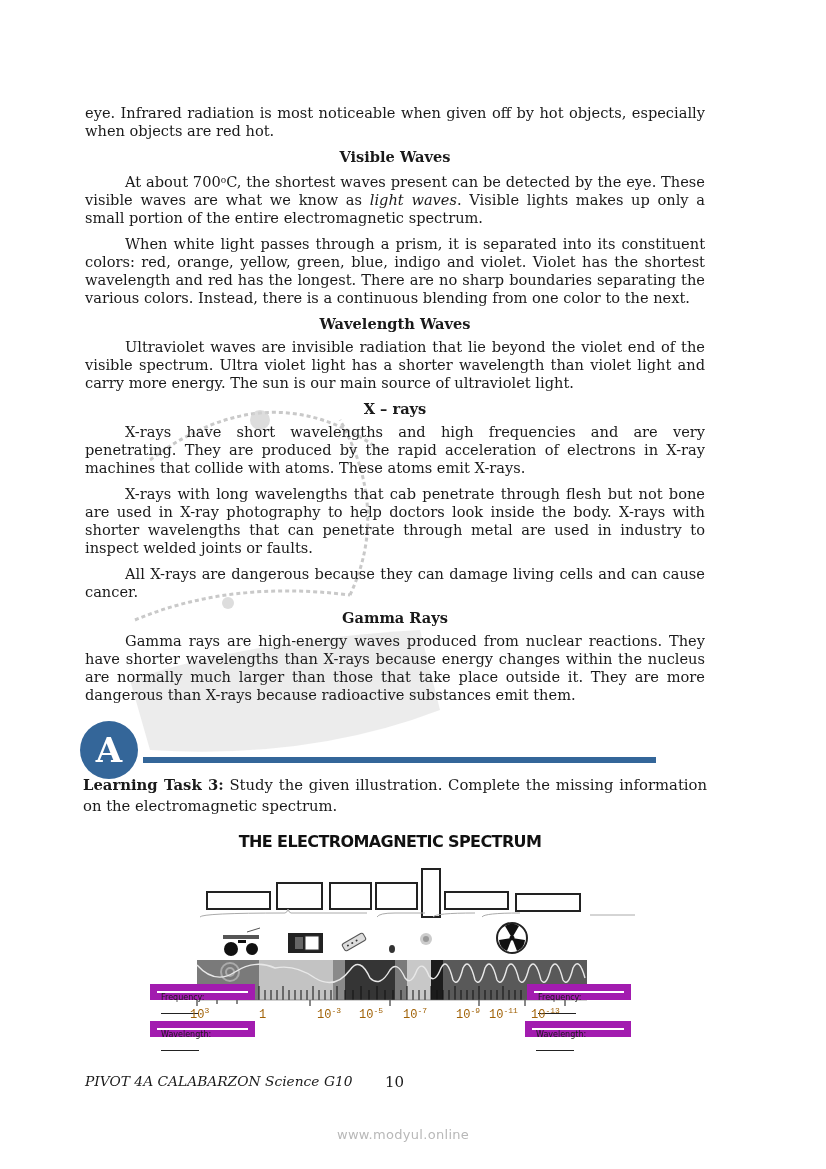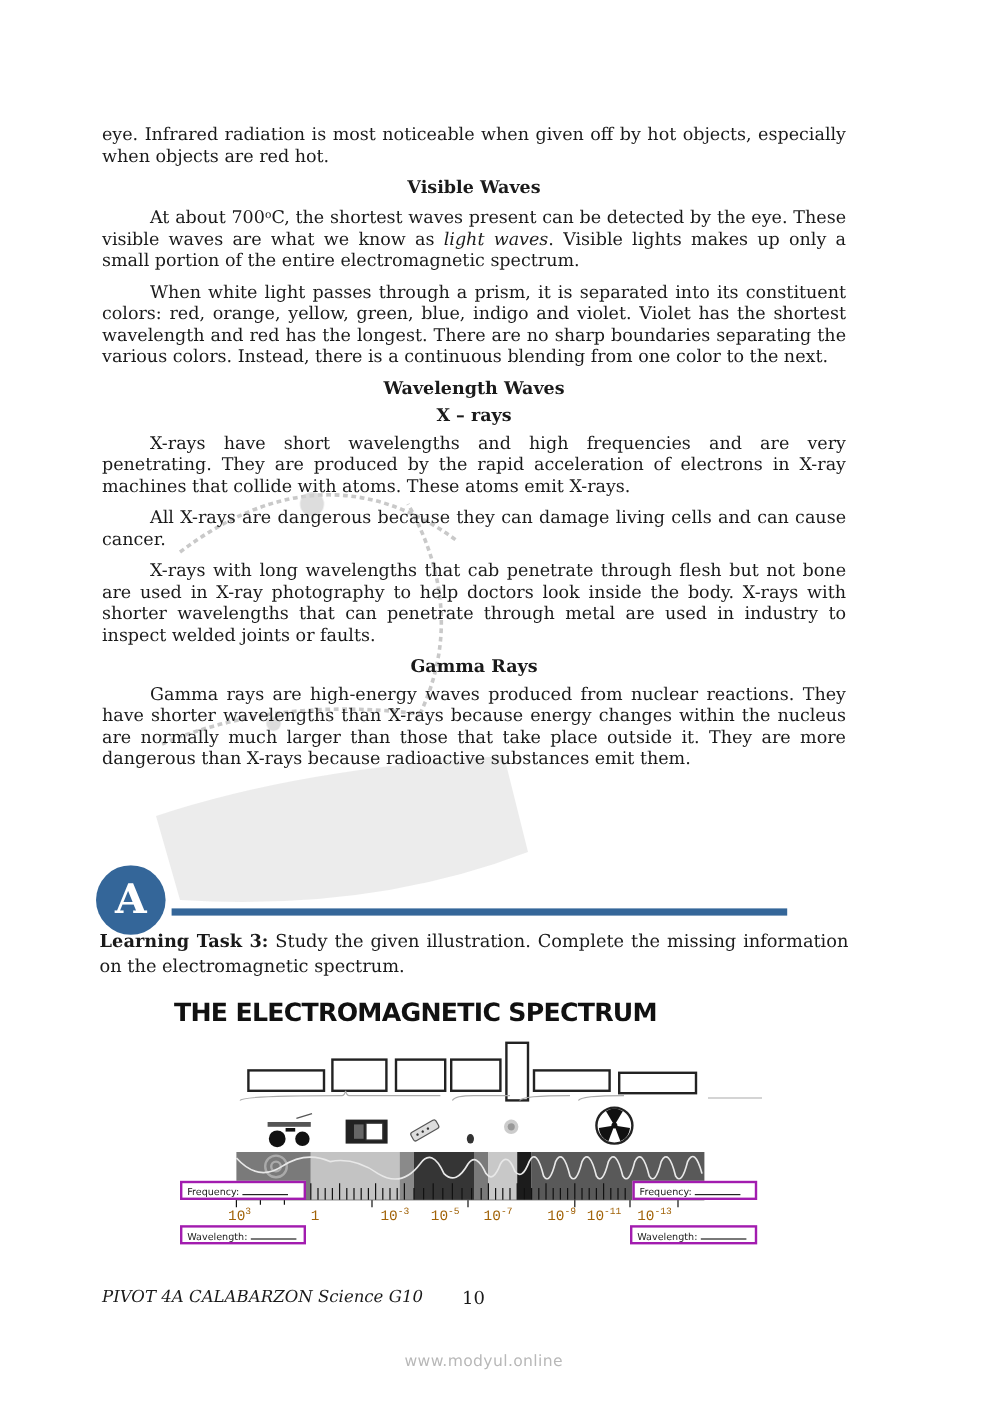--- a/index.html
+++ b/index.html
@@ -8,24 +8,24 @@
   .watermark{position:absolute;left:110px;top:380px;width:360px;height:380px;pointer-events:none;}
   .body-text{position:absolute;left:85px;top:104px;width:620px;font-size:14.6px;line-height:18px;}
   .body-text p{margin:0 0 8px 0;text-align:justify;}
   .body-text p.indent{text-indent:40px;}
   .body-text h3{margin:0 0 5px 0;font-size:14.6px;font-weight:bold;line-height:18px;text-align:center;}
   .sup-o{font-size:9px;vertical-align:4px;}
   .badge{position:absolute;left:80px;top:721px;width:58px;height:58px;border-radius:50%;background:#346699;color:#fff;font-weight:bold;font-size:34px;line-height:58px;text-align:center;font-family:"DejaVu Serif",serif;}
   .blue-rule{position:absolute;left:143px;top:757px;width:513px;height:6px;background:#346699;}
   .task{position:absolute;left:83px;top:774px;width:624px;font-size:14.8px;line-height:21px;text-align:justify;}
   .task b{font-weight:bold;}
-  .em-title{position:absolute;left:145px;top:832px;width:490px;text-align:left;font-family:"DejaVu Sans","Liberation Sans",sans-serif;font-weight:bold;font-size:21px;letter-spacing:-0.6px;color:#111;}
+  .em-title{position:absolute;left:145px;top:832px;width:490px;text-align:center;font-family:"DejaVu Sans","Liberation Sans",sans-serif;font-weight:bold;font-size:16px;letter-spacing:-0.6px;color:#111;}
   .answer-box{position:absolute;border:2px solid #222;background:#fff;box-sizing:border-box;}
   .spectrum-svg{position:absolute;left:145px;top:860px;}
-  .label-box{position:absolute;background:#fff;border:2px solid #a21caf;font-family:"DejaVu Sans","Liberation Sans",sans-serif;font-size:8px;line-height:13px;padding:0 4px;box-sizing:border-box;height:16px;}
+  .label-box{position:absolute;background:#fff;border:7px solid #a21caf;font-family:"DejaVu Sans","Liberation Sans",sans-serif;font-size:8px;line-height:13px;padding:0 4px;box-sizing:border-box;height:16px;}
   .label-box .blank{display:inline-block;width:38px;border-bottom:1px solid #222;height:9px;vertical-align:baseline;}
   .tick-label{position:absolute;top:1006px;font-family:Liberation Mono, monospace;font-size:12px;color:#a16207;}
   .tick-label sup{font-size:8px;}
   .footer-left{position:absolute;left:85px;top:1073px;font-style:italic;font-size:13.8px;font-family:"DejaVu Serif",serif;}
   .footer-page{position:absolute;left:385px;top:1073px;font-size:15px;}
   .site{position:absolute;left:337px;top:1127px;font-family:"DejaVu Sans","Liberation Sans",sans-serif;font-size:13px;color:#b8b8b8;letter-spacing:0.3px;}
 </style>
 </head>
 <body>
 
@@ -45,25 +45,26 @@
   </svg>
 
   <div class="body-text">
     <p>eye. Infrared radiation is most noticeable when given off by hot objects, especially when objects are red hot.</p>
 
     <h3>Visible Waves</h3>
     <p class="indent"><span>At about 700</span><span class="sup-o">o</span><span>C, the shortest waves present can be detected by the eye. These visible waves are what we know as </span><i>light waves</i><span>. Visible lights makes up only a small portion of the entire electromagnetic spectrum.</span></p>
     <p class="indent">When white light passes through a prism, it is separated into its constituent colors: red, orange, yellow, green, blue, indigo and violet. Violet has the shortest wavelength and red has the longest. There are no sharp boundaries separating the various colors. Instead, there is a continuous blending from one color to the next.</p>
 
     <h3>Wavelength Waves</h3>
+    <p class="indent">Ultraviolet waves are invisible radiation that lie beyond the violet end of the visible spectrum. Ultra violet light has a shorter wavelength than violet light and carry more energy. The sun is our main source of ultraviolet light.</p>
 
     <h3>X – rays</h3>
     <p class="indent">X-rays have short wavelengths and high frequencies and are very penetrating. They are produced by the rapid acceleration of electrons in X-ray machines that collide with atoms. These atoms emit X-rays.</p>
+    <p class="indent">X-rays with long wavelengths that cab penetrate through flesh but not bone are used in X-ray photography to help doctors look inside the body. X-rays with shorter wavelengths that can penetrate through metal are used in industry to inspect welded joints or faults.</p>
     <p class="indent">All X-rays are dangerous because they can damage living cells and can cause cancer.</p>
-    <p class="indent">X-rays with long wavelengths that cab penetrate through flesh but not bone are used in X-ray photography to help doctors look inside the body. X-rays with shorter wavelengths that can penetrate through metal are used in industry to inspect welded joints or faults.</p>
 
     <h3>Gamma Rays</h3>
     <p class="indent">Gamma rays are high-energy waves produced from nuclear reactions. They have shorter wavelengths than X-rays because energy changes within the nucleus are normally much larger than those that take place outside it. They are more dangerous than X-rays because radioactive substances emit them.</p>
   </div>
 
   <div class="badge">A</div>
   <div class="blue-rule"></div>
 
   <div class="task"><b>Learning Task 3:</b><span> Study the given illustration. Complete the missing information on the electromagnetic spectrum.</span></div>
 

